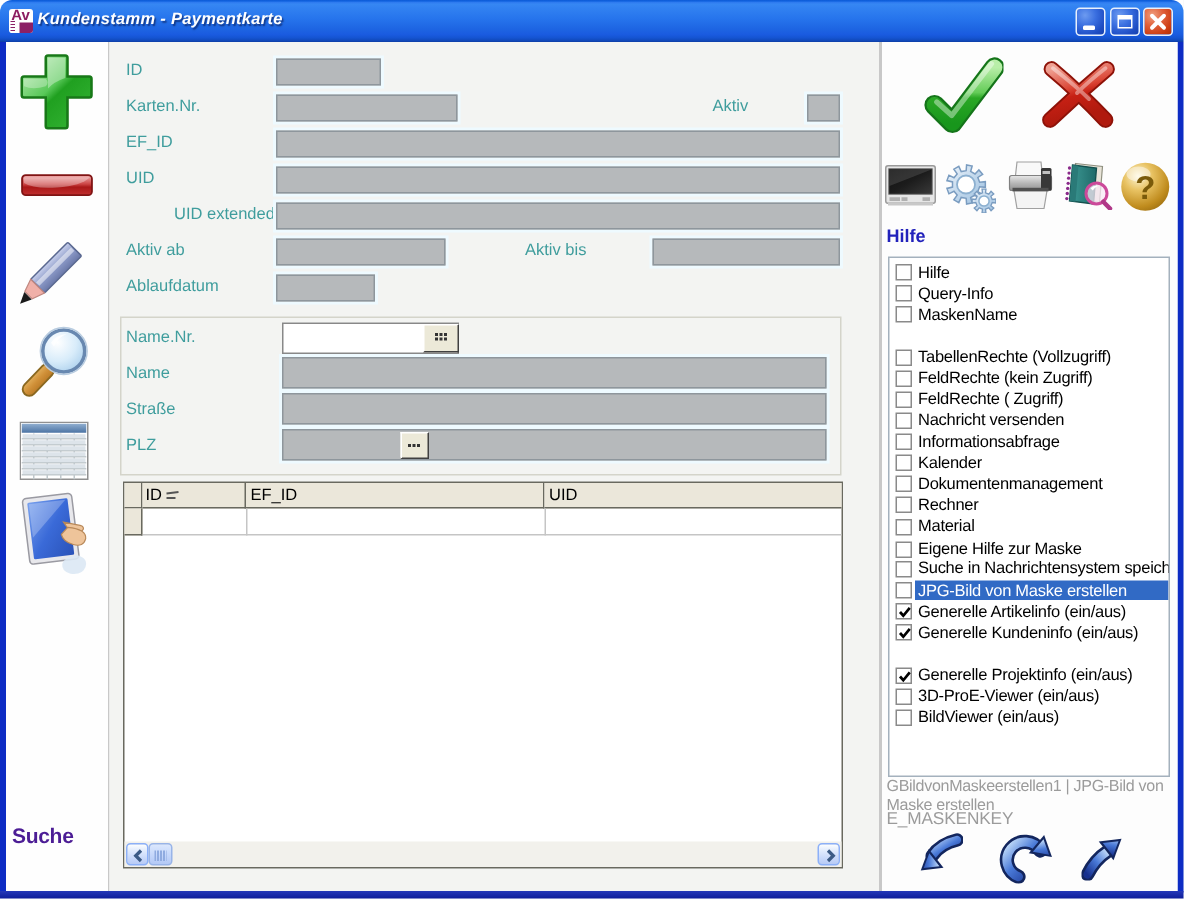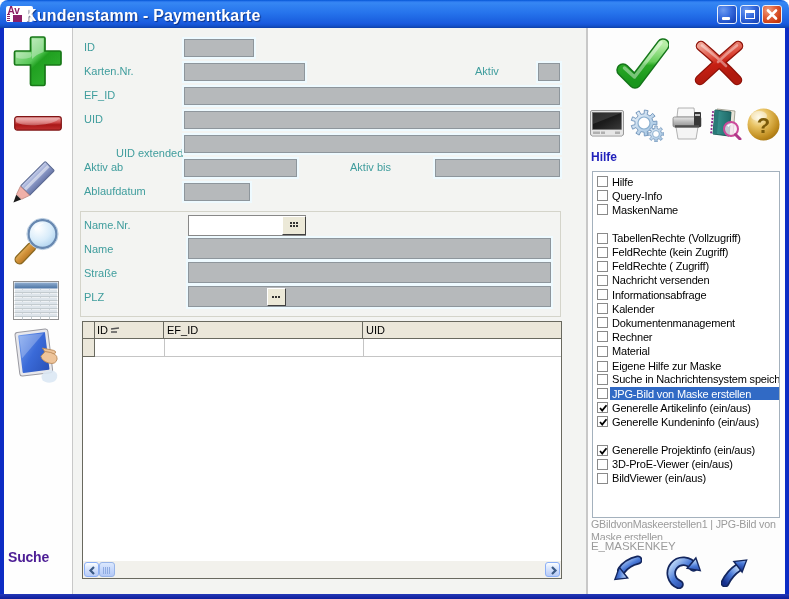--- a/index.html
+++ b/index.html
@@ -4,27 +4,27 @@
 <style>
 html,body{margin:0;padding:0;}
 body{width:789px;height:599px;overflow:hidden;background:#fff;
   font-family:"Liberation Sans",sans-serif;}
 #win{position:absolute;left:0;top:0;width:789px;height:599px;}
 .abs{position:absolute;}
 
 #titlebar{left:0;top:0;width:789px;height:28px;
   border-radius:8px 8px 0 0;
   background:linear-gradient(180deg,#0a59d6 0%,#1566e2 3%,#2f7cf0 6%,#3687f3 10%,#3181f1 20%,#2674ec 45%,#1d64e2 70%,#1a5be0 82%,#1554d2 90%,#1048b8 97%,#0d3da6 100%);}
-#appicon{left:6px;top:6px;width:27px;height:16px;background:#fff;border-radius:2px;overflow:hidden;}
+#appicon{left:6px;top:6px;width:16px;height:16px;background:#fff;border-radius:2px;overflow:hidden;}
 #appicon .av{position:absolute;left:1.5px;top:-1px;font-weight:bold;font-size:10px;color:#8c1d62;}
 #appicon .sq{position:absolute;left:6.5px;top:8.5px;width:9px;height:7.5px;background:#8c2066;}
 #appicon .bars{position:absolute;left:1px;top:8px;width:3px;height:8px;
   background:repeating-linear-gradient(180deg,#8c2066 0 1px,#fff 1px 2px);}
-#title{left:25px;top:6.5px;font-size:16px;font-weight:bold;color:#fff;
-  text-shadow:1px 1px 1px rgba(0,0,40,.5);letter-spacing:.2px;}
+#title{left:25px;top:6.5px;font-size:11px;font-weight:bold;color:#fff;
+  text-shadow:1px 1px 1px rgba(0,0,40,.5);letter-spacing:.2px;font-style:italic;}
 .tbtn{top:5px;width:20px;height:19px;border-radius:3px;border:1px solid #e8f0fc;box-sizing:border-box;}
 #btnmin,#btnmax{background:radial-gradient(circle at 30% 25%,#6d9bf0 0%,#3a6fe0 40%,#1f4ec4 75%,#1741ad 100%);}
 #btnmin{left:717px;}
 #btnmax{left:740px;}
 #btnclose{left:762px;background:radial-gradient(circle at 30% 25%,#f0a080 0%,#e0603a 40%,#cc3c12 75%,#b03008 100%);}
 #btnmin .g{position:absolute;left:4px;top:11px;width:8px;height:3px;background:#fff;border-radius:1px;}
 #btnmax .g{position:absolute;left:4px;top:4px;width:10px;height:9px;border:1.5px solid #fff;border-top-width:3px;box-sizing:border-box;}
 
 #bleft{left:0;top:28px;width:4px;height:567px;background:#0d2cc4;}
 #bright{left:785px;top:28px;width:4px;height:567px;background:#0d2cc4;}
@@ -215,21 +215,21 @@
       <path d="M30 28 Q42 24 44 30 Q45 36 38 37 Q31 38 28 34 Z" fill="#eec49a" stroke="#b88858" stroke-width="0.8"></path>
     </g>
     <path d="M37 42 Q45 44 43 50 Q41 55.5 33 54.5 Q27 53 27.5 48 Q29 43 37 42 Z" fill="#dce8f4" opacity="0.9"></path>
   </svg>
   <div class="abs" id="suche">Suche</div>
 
   <div class="abs lbl" style="left:84px;top:41px;">ID</div>
   <div class="abs lbl" style="left:84px;top:65px;">Karten.Nr.</div>
   <div class="abs lbl" style="left:84px;top:89px;">EF_ID</div>
   <div class="abs lbl" style="left:84px;top:113px;">UID</div>
-  <div class="abs lbl" style="left:84px;top:147px;padding-left:32px;">UID extended</div>
+  <div class="abs lbl" style="left:84px;top:137px;padding-left:32px;">UID extended</div>
   <div class="abs lbl" style="left:84px;top:161px;">Aktiv ab</div>
   <div class="abs lbl" style="left:84px;top:185px;">Ablaufdatum</div>
   <div class="abs lbl" style="left:475px;top:65px;">Aktiv</div>
   <div class="abs lbl" style="left:350px;top:161px;">Aktiv bis</div>
 
   <div class="abs fld" style="left:184px;top:39px;width:70px;height:18px;"></div>
   <div class="abs fld" style="left:184px;top:63px;width:121px;height:18px;"></div>
   <div class="abs fld" style="left:538px;top:63px;width:22px;height:18px;"></div>
   <div class="abs fld" style="left:184px;top:87px;width:376px;height:18px;"></div>
   <div class="abs fld" style="left:184px;top:111px;width:376px;height:18px;"></div>

